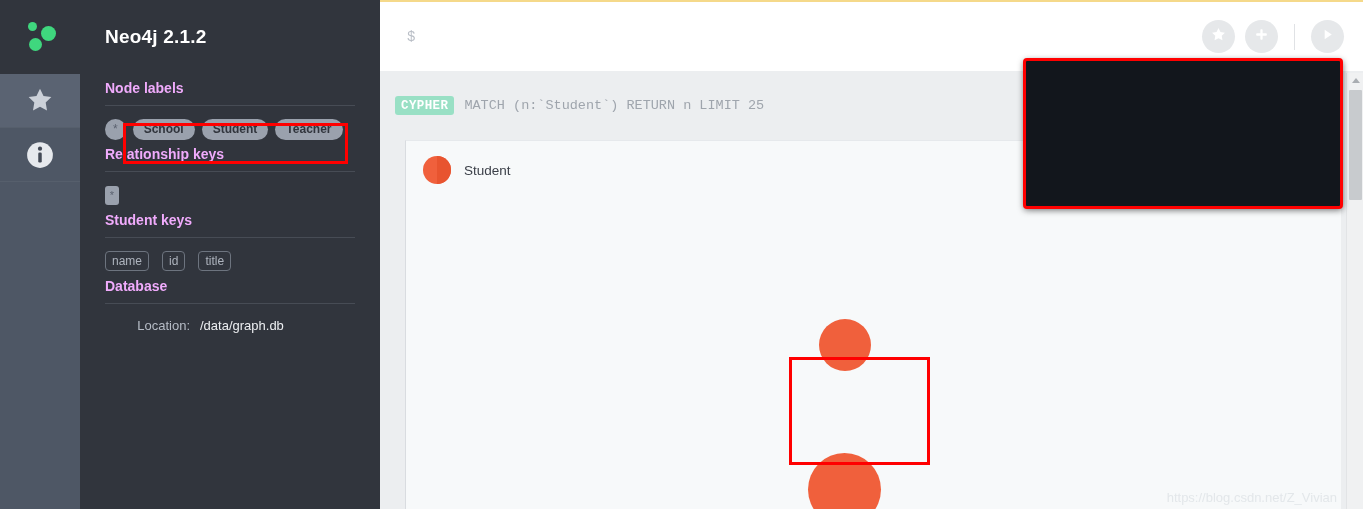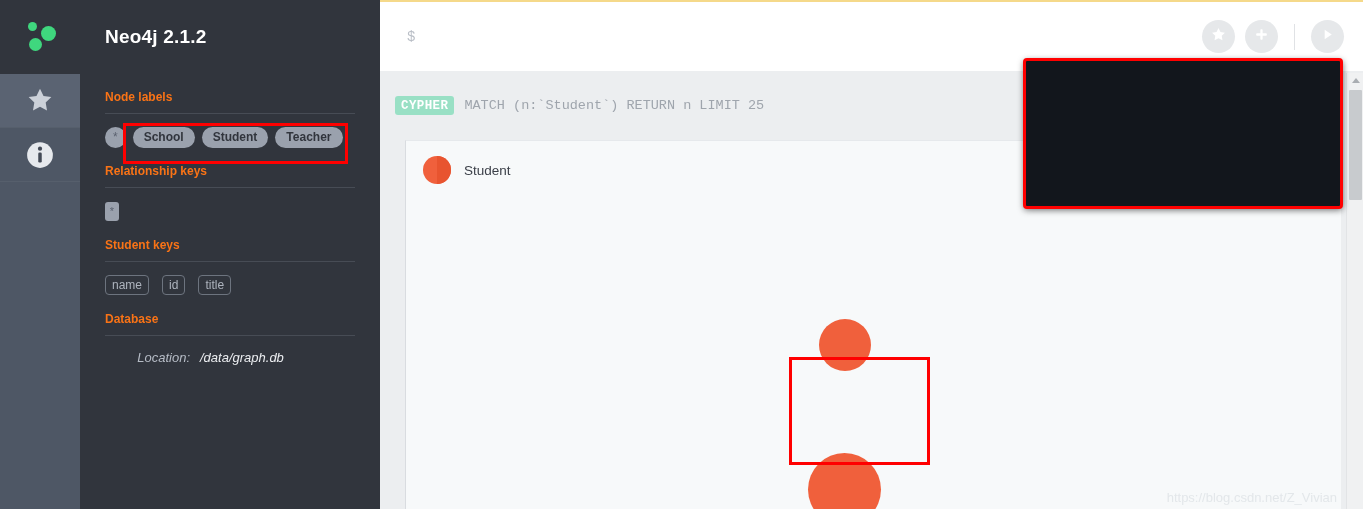--- a/index.html
+++ b/index.html
@@ -43,22 +43,22 @@
     position: absolute; left: 80px; top: 0; width: 300px; height: 509px;
     background: #31353d; color: #e8eaed;
   }
   .sb-title {
     height: 74px; display: flex; align-items: center;
     padding-left: 25px; font-size: 19px; font-weight: bold; color: #ffffff;
     letter-spacing: .2px;
   }
   .sb-body { padding: 0 25px; }
   .sb-head {
-    font-size: 12px; font-weight: bold; color: #f97316;
-    margin-top: 16px; margin-bottom: 9px;
+    font-size: 14px; font-weight: bold; color: #f0abfc;
+    margin-top: 6px; margin-bottom: 9px;
   }
   .sb-rule { height: 1px; background: #474c55; margin-bottom: 12px; }
 
   .pill-row { display: flex; align-items: center; gap: 7px; flex-wrap: wrap; min-height: 22px; }
   .pill {
     display: inline-flex; align-items: center; justify-content: center;
     height: 21px; padding: 0 11px; border-radius: 11px;
     background: #9aa1ad; color: #31353d;
     font-size: 12px; font-weight: bold; white-space: nowrap;
   }
@@ -68,21 +68,21 @@
     width: 14px; height: 19px; border-radius: 3px;
     background: #9aa1ad; color: #5b6270; font-size: 11px;
   }
   .key-chip {
     display: inline-flex; align-items: center; justify-content: center;
     height: 20px; padding: 0 6px; border-radius: 4px;
     border: 1px solid #6d747f; color: #aeb4be;
     font-size: 12px; margin-right: 6px;
   }
 
-  .db-table { margin-top: 6px; font-size: 13px; font-style: italic; }
+  .db-table { margin-top: 6px; font-size: 13px; }
   .db-row { display: flex; line-height: 20px; }
   .db-k { width: 95px; text-align: right; color: #b6bcc6; padding-right: 10px; }
   .db-v { color: #eceef1; }
 
   
   .main { position: absolute; left: 380px; top: 2px; right: 0; bottom: 0; background: #ffffff; }
 
   .editor-bar {
     position: absolute; left: 0; top: 0; right: 0; height: 69px;
     background: #ffffff; display: flex; align-items: center;

